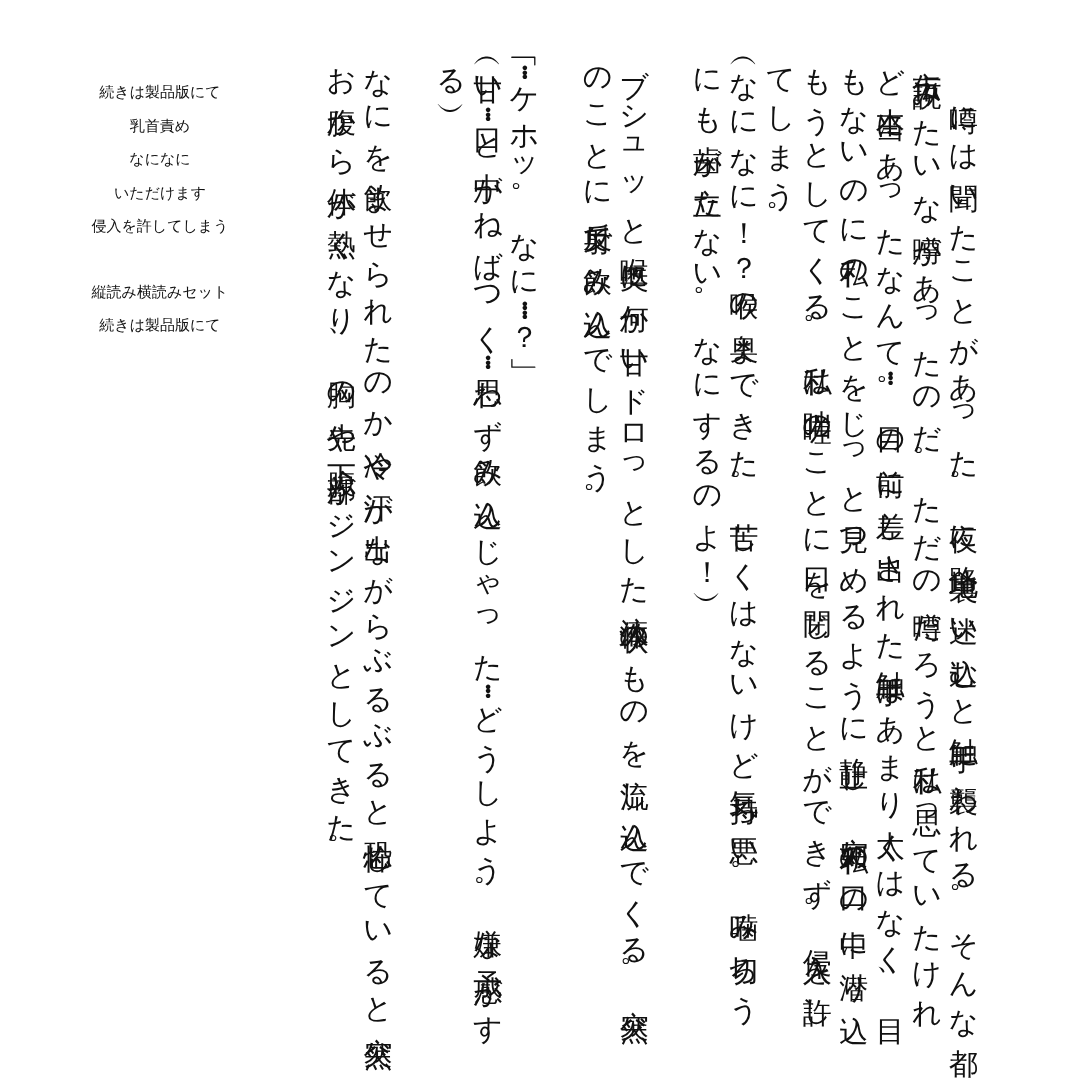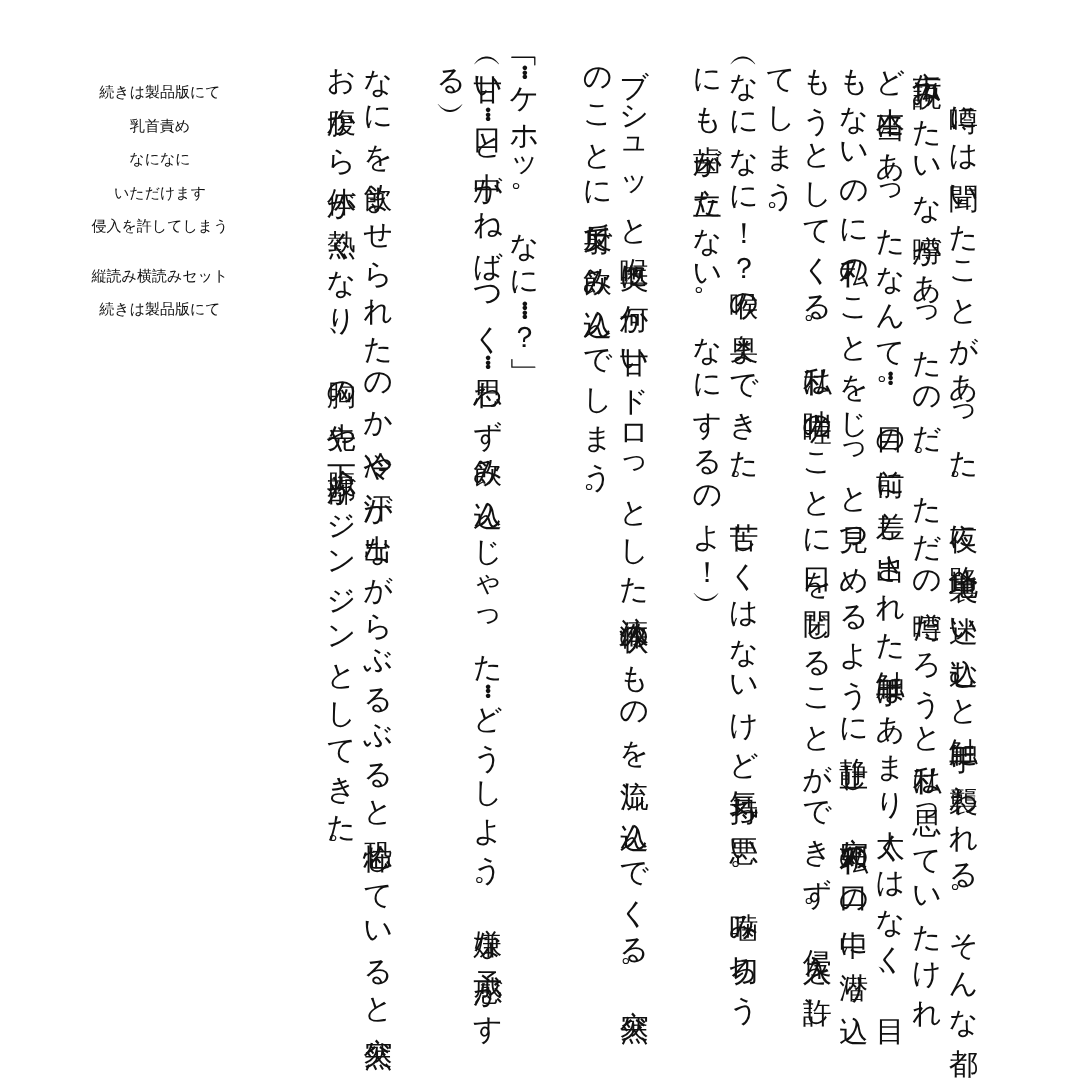--- a/index.html
+++ b/index.html
@@ -56,21 +56,21 @@
     }
     .notes .note-group {
       margin: 0;
       padding: 0;
     }
     .notes .note-line {
       display: block;
       white-space: nowrap;
     }
     .notes .note-group + .note-group {
-      margin-top: 16px;
+      margin-top: 32px;
     }
   </style>
 </head>
 <body>
 
 <div class="page">
 
   <div class="story">
     <p class="para">　噂には聞いたことがあった。夜に路地裏へ迷い込むと触手に襲われる。そんな都市伝説みたいな噂があったのだ。ただの噂だろうと私は思っていたけれど本当にあったなんて・・・。目の前に差し出された触手はあまり太くはなく、目もないのに私のことをじっと見つめるように静止し、突如私の口の中に潜り込もうとしてくる。私は咄嗟のことに口を閉じることができず。侵入を許してしまう。</p>
     <p class="para">（なになに！？喉の奥まできた。苦しくはないけど気持ち悪い。噛み切ろうにも歯が立たない。なにするのよ！）</p>

